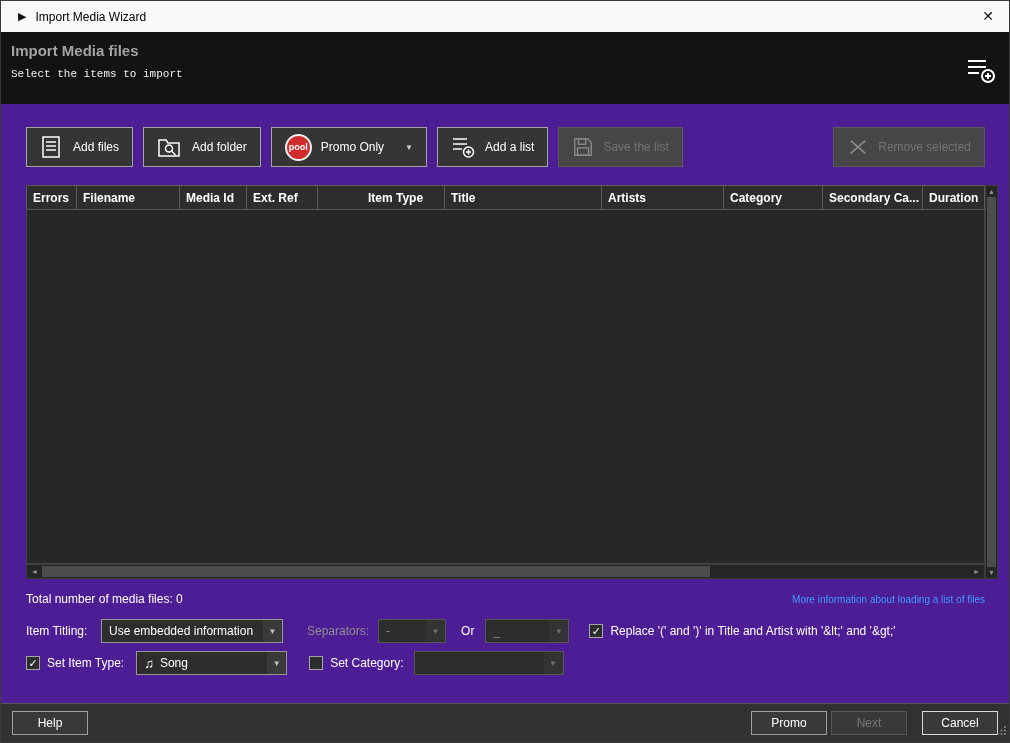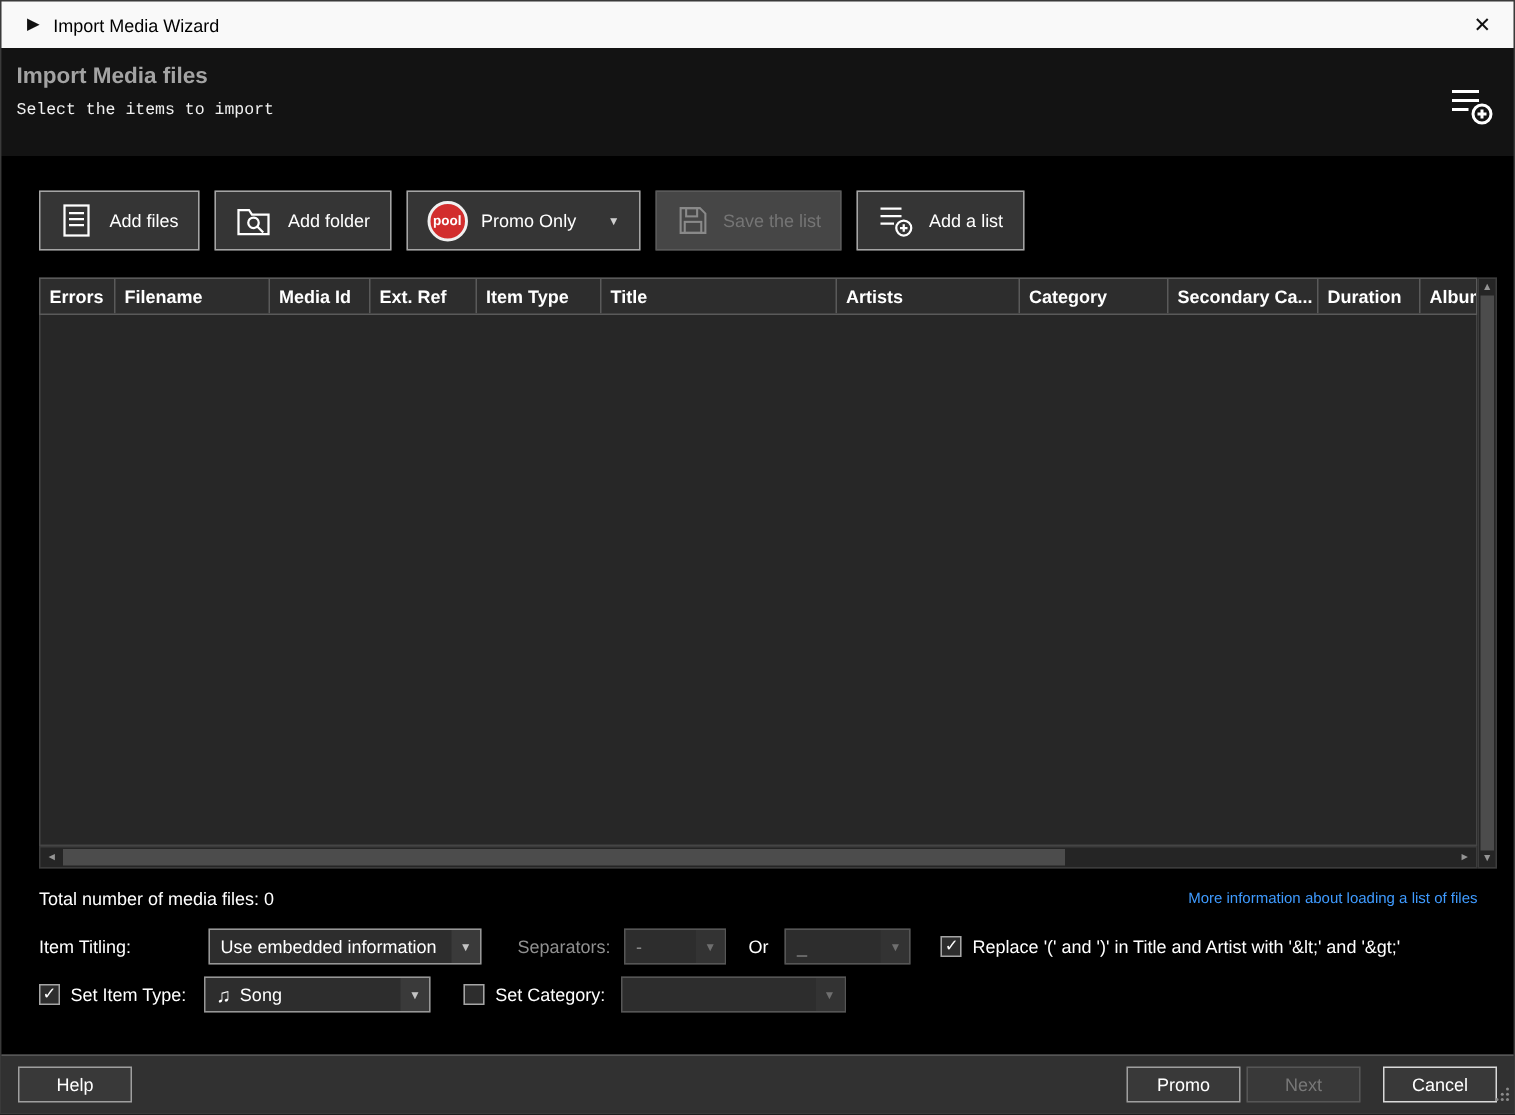--- a/index.html
+++ b/index.html
@@ -12,21 +12,21 @@
   .titlebar-title{color:#000;font-size:12px;}
   .close-btn{margin-left:auto;color:#111;font-size:14px;padding:0 15px;cursor:pointer;line-height:31px;}
 
   
   .header{height:72px;background:#131313;flex:none;position:relative;padding:10px 10px;box-sizing:border-box;}
   .header-title{color:#a3a3a3;font-size:15px;font-weight:bold;}
   .header-subtitle{color:#f0f0f0;font-size:11px;margin-top:9px;font-family:Liberation Mono, monospace;}
   .header-icon{position:absolute;right:13px;top:24px;}
 
   
-  .main{flex:1;background:#000000;padding:0 28px 0 25px;position:relative;}
+  .main{flex:1;background:#4c1d95;padding:0 28px 0 25px;position:relative;}
 
   
   .toolbar{display:flex;align-items:center;margin-top:23px;gap:10px;width:959px;}
   .tbtn{height:40px;display:inline-flex;align-items:center;gap:9px;padding:0 13px;background:#353535;border:1px solid #a5a5a5;color:#fff;font-size:12px;font-family:inherit;cursor:pointer;box-sizing:border-box;}
   .tbtn.disabled{background:#464646;border-color:#5a5a5a;color:#757575;cursor:default;}
   .tbtn.remove{margin-left:auto;}
   .tbtn-icon{display:inline-flex;align-items:center;}
   .pool-logo{width:27px;height:27px;border-radius:50%;background:#d22d2d;border:2px solid #f0f0f0;color:#fff;font-size:9px;font-weight:bold;display:flex;align-items:center;justify-content:center;box-sizing:border-box;flex:none;}
   .dd-caret{color:#cfcfcf;font-size:8px;margin-left:12px;}
 
@@ -46,21 +46,21 @@
   .status-row{display:flex;justify-content:space-between;align-items:center;margin-top:13px;width:959px;}
   .status-text{color:#fff;font-size:12px;}
   .link{color:#3f9bff;font-size:10px;cursor:pointer;text-align:right;}
 
   
   .opts-row{display:flex;align-items:center;color:#fff;font-size:12px;}
   .row1{margin-top:13px;}
   .row2{margin-top:8px;}
   .lbl{white-space:nowrap;}
   .lbl.dim{color:#8f8f8f;}
-  .dropdown{height:24px;box-sizing:border-box;background:#2d2d2d;border:1px solid #979797;display:inline-flex;align-items:center;color:#fff;font-size:12px;cursor:pointer;flex:none;margin-left:38px;}
+  .dropdown{height:24px;box-sizing:border-box;background:#2d2d2d;border:1px solid #979797;display:inline-flex;align-items:center;color:#fff;font-size:12px;cursor:pointer;flex:none;}
   .dropdown .dd-text{flex:1;padding:0 7px;white-space:nowrap;overflow:hidden;display:flex;align-items:center;gap:6px;}
   .dropdown .dd-arrow{width:19px;align-self:stretch;display:flex;align-items:center;justify-content:center;color:#c4c4c4;font-size:8px;flex:none;background:#3a3a3a;}
   .dropdown.disabled{border-color:#565656;color:#8f8f8f;cursor:default;}
   .dropdown.disabled .dd-arrow{color:#6f6f6f;background:#333;}
   .music-note{color:#fff;font-size:13px;line-height:1;}
   .checkbox{width:14px;height:14px;border:1px solid #a5a5a5;background:#2d2d2d;display:inline-flex;align-items:center;justify-content:center;box-sizing:border-box;cursor:pointer;flex:none;}
   .checkbox .check{display:none;color:#fff;font-size:11px;line-height:1;}
   .checkbox.checked .check{display:block;}
 
   
@@ -122,55 +122,64 @@
         </span>
         <span>Add folder</span>
       </button>
 
       <button class="tbtn">
         <span class="pool-logo">pool</span>
         <span>Promo Only</span>
         <span class="dd-caret">▼</span>
       </button>
 
-      <button class="tbtn disabled">
-        <span class="tbtn-icon">
-          <svg width="22" height="22" viewBox="0 0 24 24" fill="none" stroke="#8a8a8a" stroke-width="1.5">
-            <path d="M3 3 h14 l4 4 v14 h-18 z"></path>
-            <rect x="7" y="3" width="8" height="6"></rect>
-            <rect x="6" y="13" width="12" height="8"></rect>
-          </svg>
-        </span>
-        <span>Save the list</span>
-      </button>
-
       <button class="tbtn">
         <span class="tbtn-icon">
           <svg width="25" height="24" viewBox="0 0 25 24" fill="none" stroke="#ffffff" stroke-width="1.5">
             <line x1="2" y1="4" x2="16" y2="4"></line>
             <line x1="2" y1="9" x2="16" y2="9"></line>
             <line x1="2" y1="14" x2="11" y2="14"></line>
             <circle cx="17.5" cy="17" r="5"></circle>
             <line x1="17.5" y1="14.5" x2="17.5" y2="19.5"></line>
             <line x1="15" y1="17" x2="20" y2="17"></line>
           </svg>
         </span>
         <span>Add a list</span>
       </button>
 
+      <button class="tbtn disabled">
+        <span class="tbtn-icon">
+          <svg width="22" height="22" viewBox="0 0 24 24" fill="none" stroke="#8a8a8a" stroke-width="1.5">
+            <path d="M3 3 h14 l4 4 v14 h-18 z"></path>
+            <rect x="7" y="3" width="8" height="6"></rect>
+            <rect x="6" y="13" width="12" height="8"></rect>
+          </svg>
+        </span>
+        <span>Save the list</span>
+      </button>
+
+      <button class="tbtn disabled remove">
+        <span class="tbtn-icon">
+          <svg width="22" height="22" viewBox="0 0 24 24" fill="none" stroke="#8a8a8a" stroke-width="2">
+            <line x1="4" y1="5" x2="20" y2="19"></line>
+            <line x1="20" y1="5" x2="4" y2="19"></line>
+          </svg>
+        </span>
+        <span>Remove selected</span>
+      </button>
     </div>
 
     <div class="table-area">
       <div class="table-main">
         <div class="thead">
             <div class="th" style="width: 50px;">Errors</div>
             <div class="th" style="width: 103px;">Filename</div>
             <div class="th" style="width: 67px;">Media Id</div>
             <div class="th" style="width: 71px;">Ext. Ref</div>
-            <div class="th" style="width: 83px;">Item Type</div>
+            <div class="th" style="width: 83px; margin-left: 44px;">Item Type</div>
             <div class="th" style="width: 157px;">Title</div>
             <div class="th" style="width: 122px;">Artists</div>
             <div class="th" style="width: 99px;">Category</div>
             <div class="th" style="width: 100px;">Secondary Ca...</div>
             <div class="th" style="width: 68px;">Duration</div>
             <div class="th" style="width: 80px;">Album</div>
           </div>
         <div class="tbody"></div>
         <div class="hscroll">
           <span class="scroll-arrow">◄</span>

